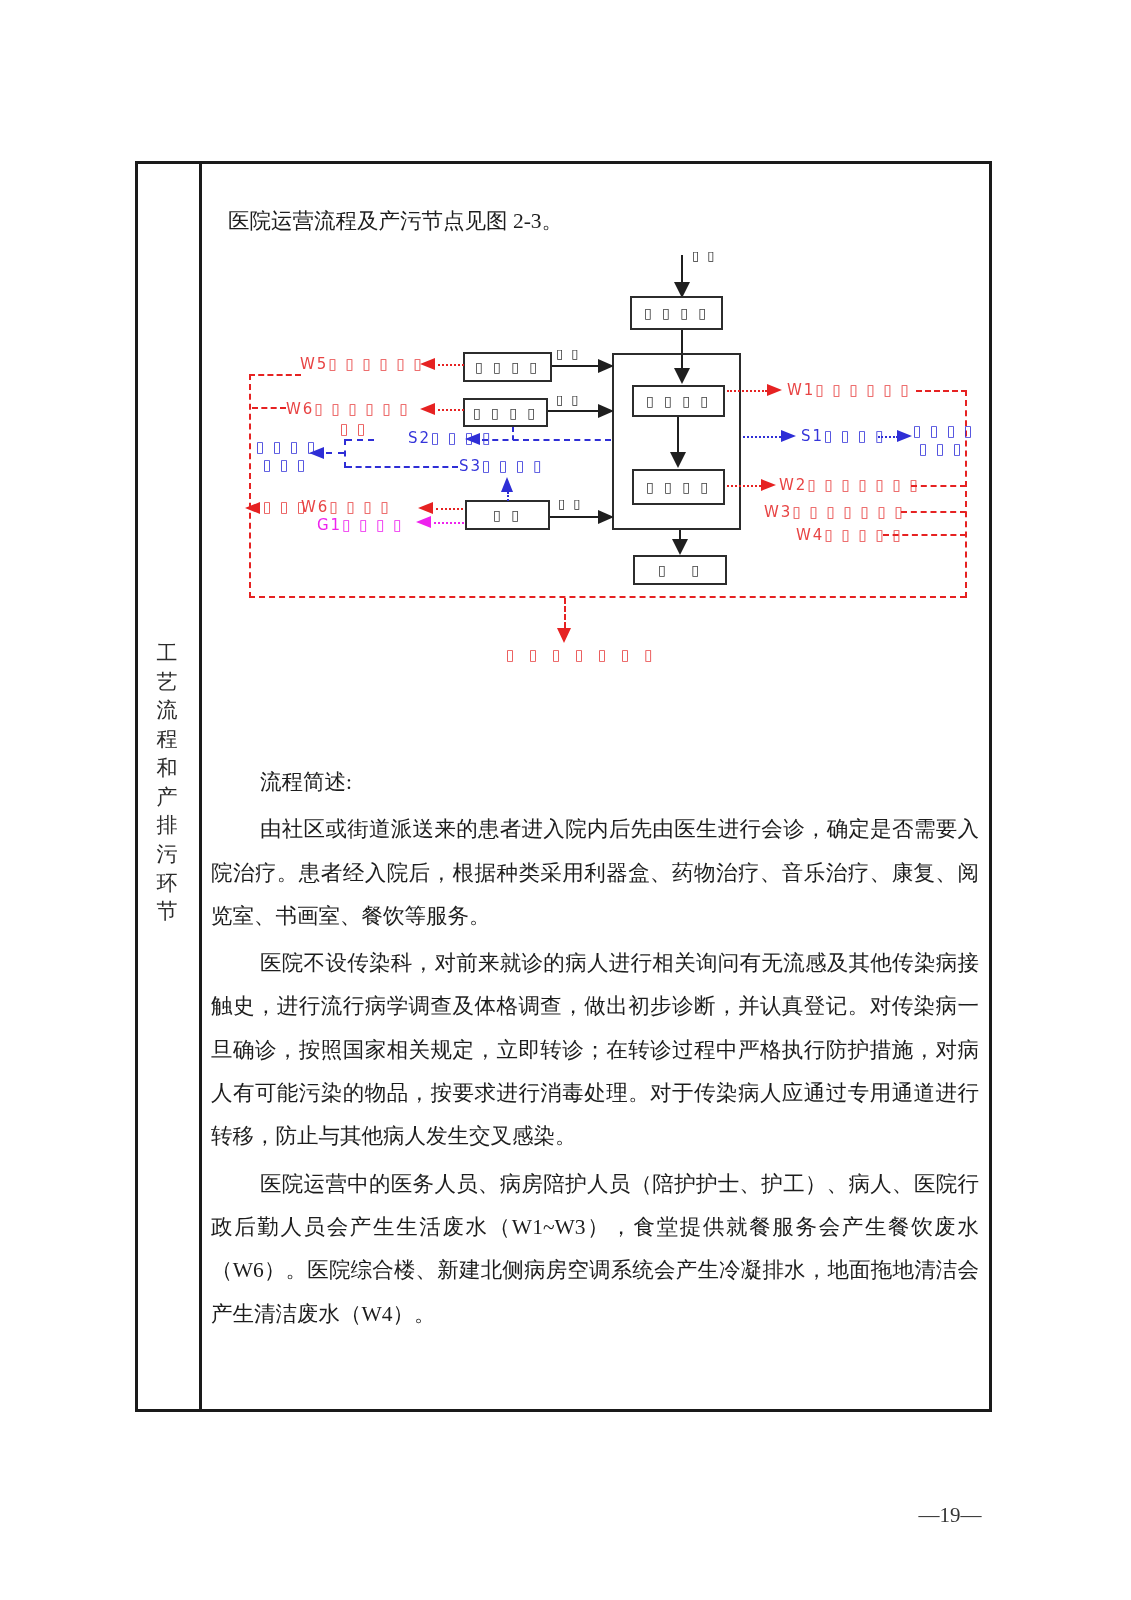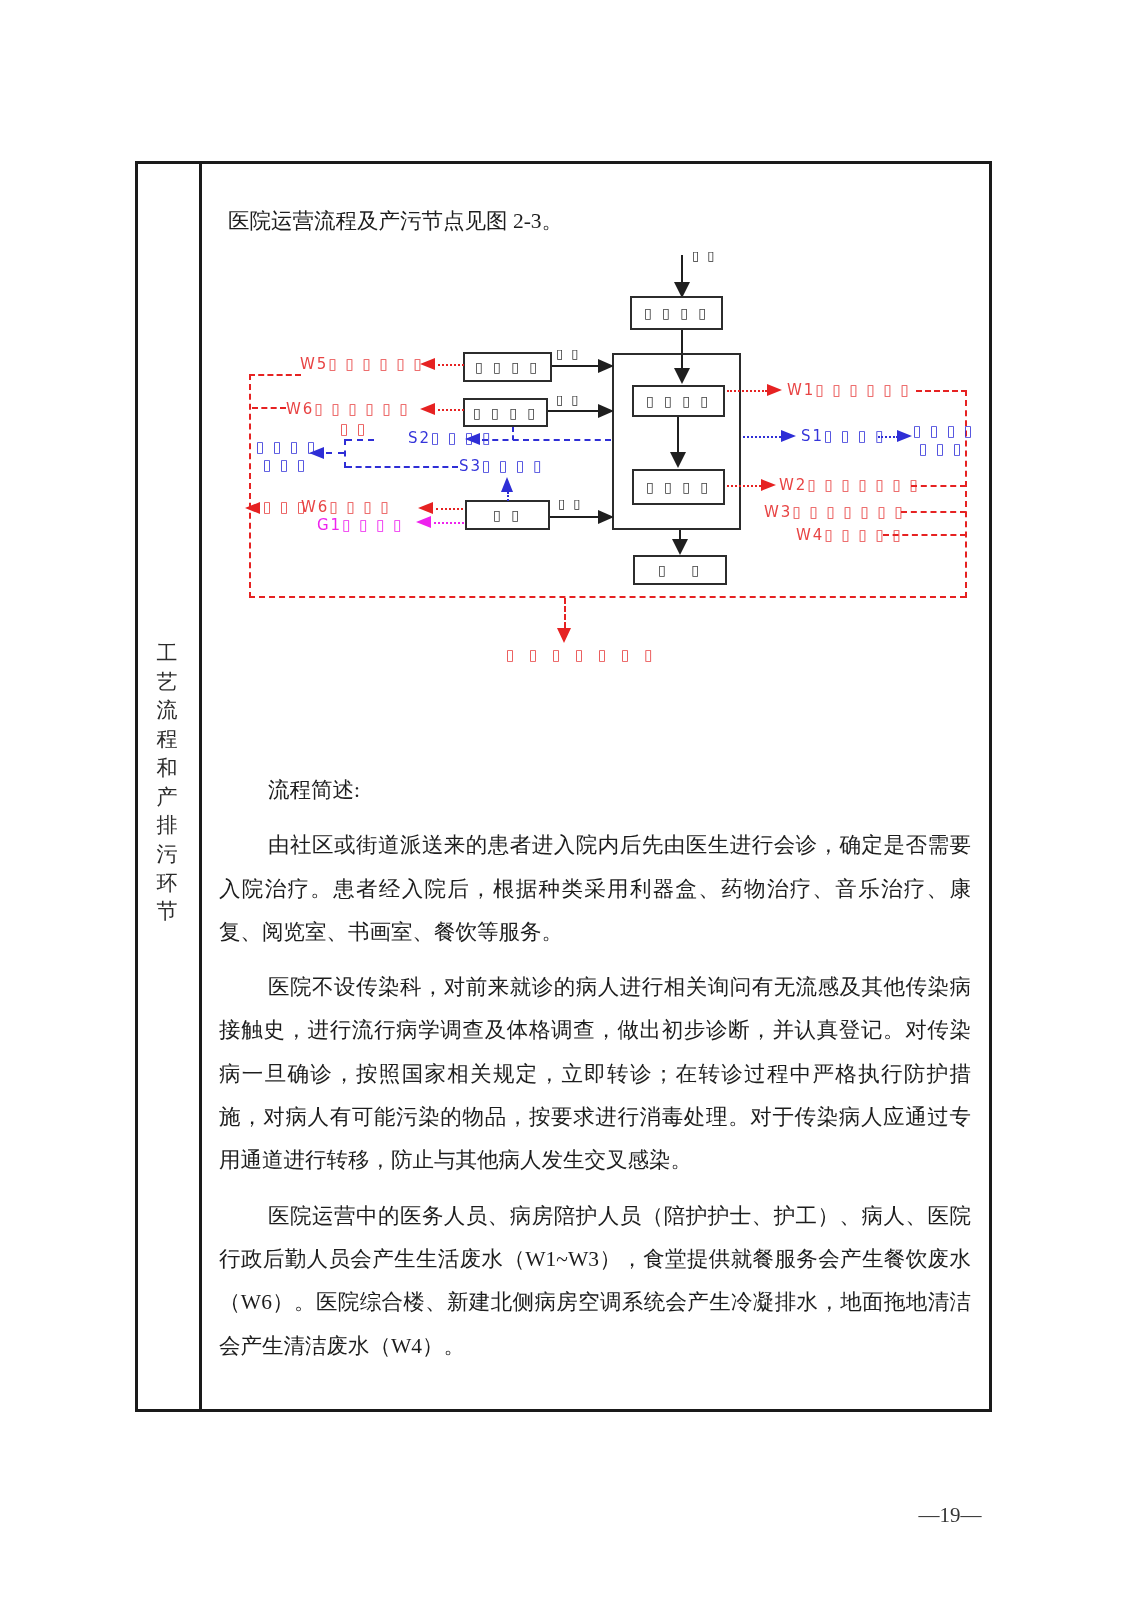--- a/index.html
+++ b/index.html
@@ -9,21 +9,21 @@
   
   #frame{left:135px;top:161px;width:851px;height:1245px;border:3px solid #1a1a1a;}
   #divider{left:199px;top:161px;width:3px;height:1251px;background:#1a1a1a;}
   
   #side-title{left:154px;top:639px;width:26px;font-size:21px;line-height:28.7px;
               word-break:break-all;white-space:normal;text-align:center;color:#2b2b2b;}
   
   #intro{left:207px;top:170px;width:775px;font-size:21.5px;line-height:30px;text-indent:21px;margin-top:36px;}
   #caption{left:207px;top:704px;width:775px;text-align:center;font-size:23px;font-weight:bold;color:#111;}
   #body-text{left:207px;top:757px;width:776px;font-size:21.5px;line-height:43.3px;text-align:justify;}
-  #body-text p{margin:12px;text-indent:49px;}
+  #body-text p{margin:4px;text-indent:49px;}
   #pageno{left:900px;top:1503px;width:100px;text-align:center;font-size:21px;color:#333;}
   
   .nbox{position:absolute;border:2px solid #2c2c2c;background:#fff;display:flex;align-items:center;
         justify-content:center;font-family:"DejaVu Sans",sans-serif;font-size:14px;color:#3a3a3a;
         letter-spacing:3px;white-space:pre;box-sizing:border-box;}
   .dlab{position:absolute;font-family:"DejaVu Sans",sans-serif;font-size:15px;letter-spacing:2px;white-space:pre;}
   .slab{position:absolute;font-family:"DejaVu Sans",sans-serif;font-size:13px;letter-spacing:2px;white-space:pre;color:#2a2a2a;}
   .red{color:#e84444;} .blue{color:#3535da;} .mag{color:#ee22ee;}
   .k{--c:#1f1f1f;} .r{--c:#e62222;} .b{--c:#2e2ed6;} .m{--c:#ee22ee;}
   .ln{position:absolute;background:#1f1f1f;}

